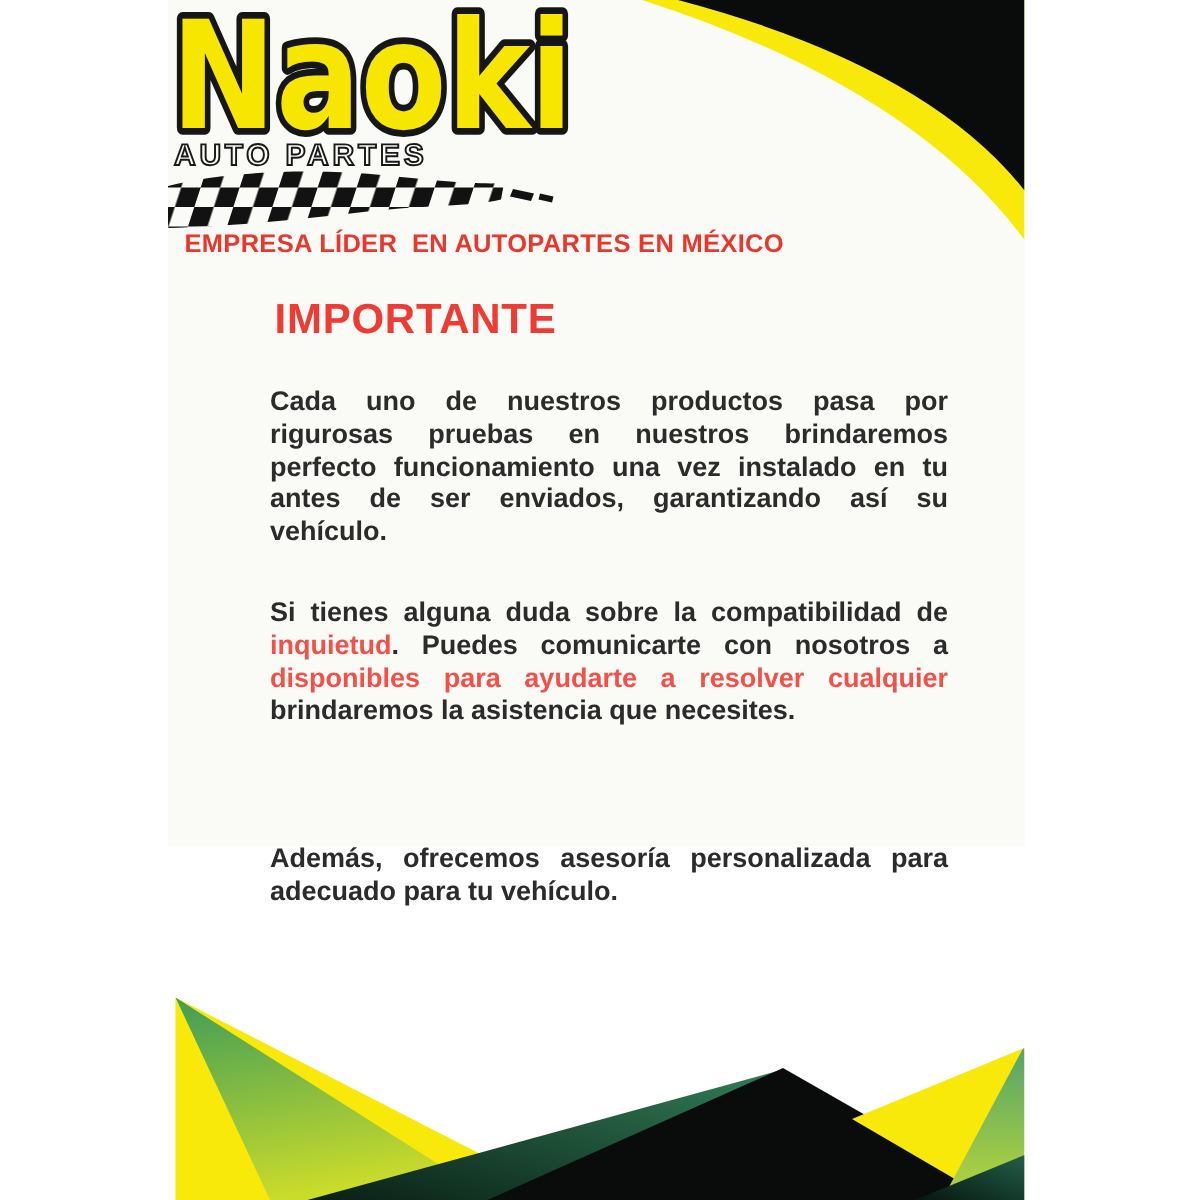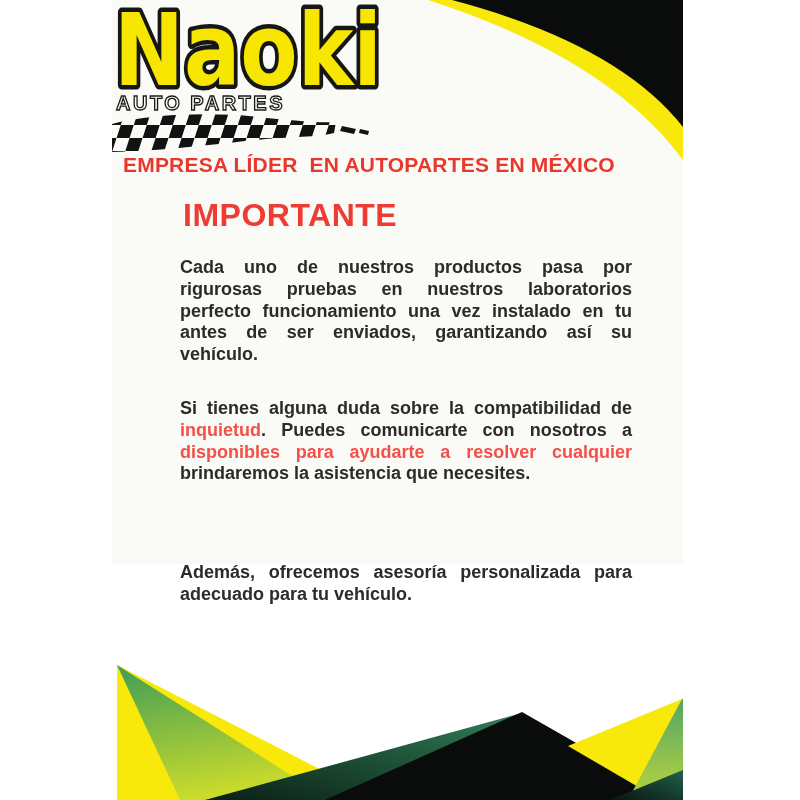--- a/index.html
+++ b/index.html
@@ -4,24 +4,24 @@
 <style>
   html,body{margin:0;padding:0;background:#ffffff;}
   .canvas{position:relative;width:800px;height:800px;background:#ffffff;overflow:hidden;
           font-family:"Liberation Sans",sans-serif;}
   .page{position:absolute;left:112px;top:0;width:571px;height:564px;background:#FAFAF7;}
   .bg-shapes{position:absolute;left:0;top:0;width:571px;height:800px;z-index:0;}
   .header{position:absolute;left:0;top:0;width:571px;z-index:2;}
   .logo-svg{position:absolute;left:-2px;top:0px;overflow:visible;}
   .subtext-svg{position:absolute;left:2px;top:90px;overflow:visible;}
   .flag-svg{position:absolute;left:0px;top:112px;overflow:visible;}
-  .tagline{position:absolute;left:11px;top:153px;font-size:21px;font-weight:bold;
+  .tagline{position:absolute;left:11px;top:153px;font-size:17px;font-weight:bold;
            color:#E8382E;letter-spacing:0.2px;white-space:nowrap;}
   .main{position:absolute;left:0;top:0;width:571px;height:800px;z-index:1;}
-  .heading{position:absolute;left:71px;top:197px;font-size:32px;font-weight:bold;
+  .heading{position:absolute;left:71px;top:197px;font-size:28px;font-weight:bold;
            color:#EE3B33;letter-spacing:0.5px;margin:0;}
   .para{position:absolute;left:68px;width:452px;font-size:18px;font-weight:bold;
         color:#2B2B2B;line-height:21.8px;}
   .para.p1{top:257px;}
   .para.p2{top:398px;}
   .para.p3{top:562px;}
   .jline{text-align:justify;text-align-last:justify;white-space:normal;}
   .jline.last{text-align-last:left;}
   .jline .red{color:#F25048;}
 </style>
@@ -85,21 +85,21 @@
         <path d="M230,14 l14,3 -2,5 -14,-3 z" fill="#121212"></path>
         <path d="M248,17 l9,2 -1,4 -9,-2 z" fill="#121212"></path>
       </svg>
       <div class="tagline">EMPRESA LÍDER&nbsp; EN AUTOPARTES EN MÉXICO</div>
     </div>
 
     <div class="main">
       <h1 class="heading">IMPORTANTE</h1>
       <div class="para p1">
           <div class="jline"><span>Cada uno de nuestros productos pasa por</span></div>
-          <div class="jline"><span>rigurosas pruebas en nuestros laboratorios</span></div>
+          <div class="jline"><span>rigurosas pruebas en nuestros brindaremos</span></div>
           <div class="jline"><span>perfecto funcionamiento una vez instalado en tu</span></div>
           <div class="jline"><span>antes de ser enviados, garantizando así su</span></div>
           <div class="jline last"><span>vehículo.</span></div>
         </div>
       <div class="para p2">
           <div class="jline"><span>Si tienes alguna duda sobre la compatibilidad de</span></div>
           <div class="jline"><span class="red">inquietud</span><span>. Puedes comunicarte con nosotros a</span></div>
           <div class="jline"><span class="red">disponibles para ayudarte a resolver cualquier</span></div>
           <div class="jline last"><span>brindaremos la asistencia que necesites.</span></div>
         </div>

